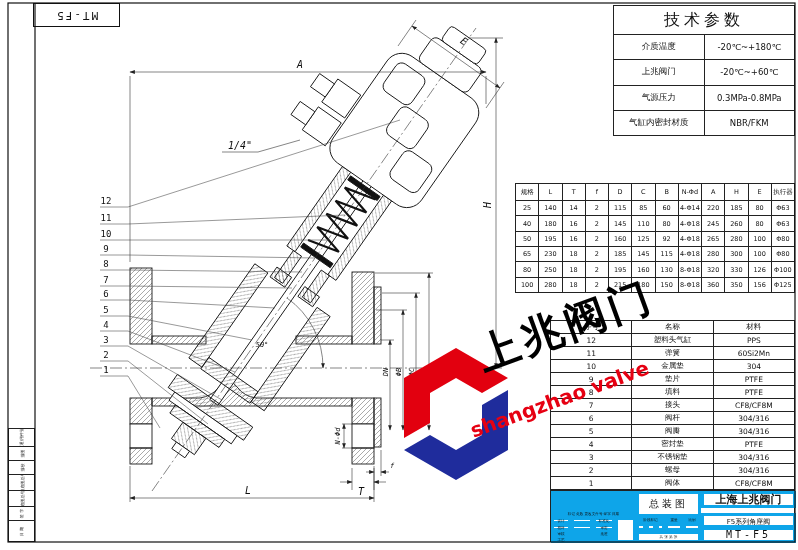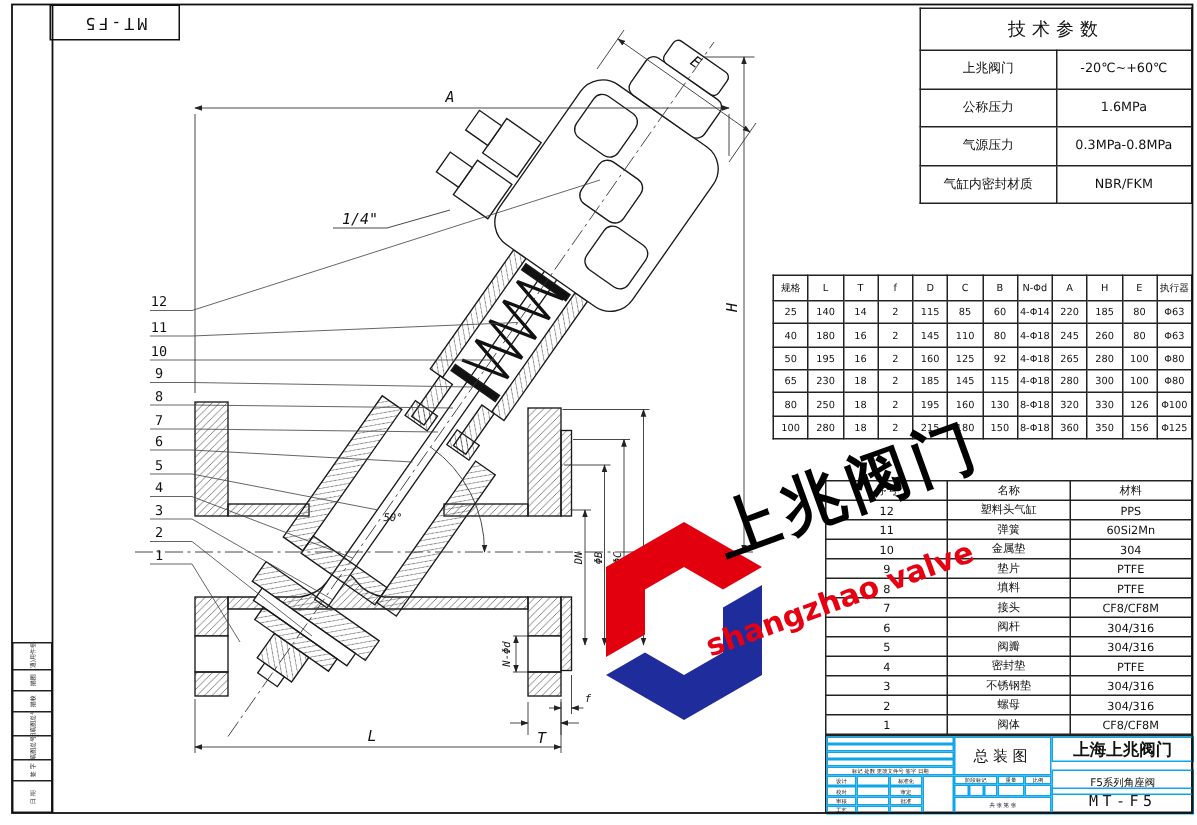--- a/index.html
+++ b/index.html
@@ -8,33 +8,33 @@
   svg text{fill:#111;}
   .dim{font:italic 10px "DejaVu Sans Mono","Liberation Mono",monospace;}
   .dimS{font:italic 7px "DejaVu Sans Mono","Liberation Mono",monospace;}
   .bal{font:9px "DejaVu Sans Mono","Liberation Mono",monospace;}
   
   table{border-collapse:collapse;table-layout:fixed;}
   td,th{border:1px solid #222;padding:0;text-align:center;vertical-align:middle;
         font-weight:normal;overflow:hidden;white-space:nowrap;}
   .tech{position:absolute;left:613px;top:5px;width:182px;height:131px;z-index:1;}
   .tech table{width:100%;height:100%;}
-  .tech .ttl{font-size:12px;height:20px;letter-spacing:4px;}
+  .tech .ttl{font-size:16px;height:20px;letter-spacing:4px;}
   .tech td{font-size:8.5px;height:18px;}
   .dimsT{position:absolute;left:515px;top:183px;width:280px;height:110px;z-index:1;}
   .dimsT table{width:100%;height:100%;font-size:6.5px;}
   .dimsT th{font-size:6.5px;margin-top:36px;}
   .parts{position:absolute;left:550px;top:320px;width:245px;height:170px;z-index:1;}
   .parts table{width:100%;height:100%;font-size:7.5px;}
   .parts th{font-size:7.5px;}
   
   .tb{position:absolute;left:550px;top:490px;width:245px;height:52px;border:1px solid #222;
       box-sizing:border-box;z-index:1;background:#fff;}
   .tb *{box-sizing:border-box;position:absolute;}
-  .tb .cell{border:1px solid #0ea5e9;display:flex;align-items:center;justify-content:center;}
+  .tb .cell{border:3px solid #0ea5e9;display:flex;align-items:center;justify-content:center;}
   .t3{font-size:3.6px;line-height:4px;}
   
   .corner{position:absolute;left:33px;top:3px;width:85px;height:22px;border:1px solid #111;
           display:flex;align-items:center;justify-content:center;z-index:1;}
   .corner span{transform:rotate(180deg);font:11px "DejaVu Sans Mono",monospace;letter-spacing:2px;}
   .lstrip{position:absolute;left:8px;top:428px;width:27px;height:114px;z-index:1;}
   .lstrip .c{border:1px solid #222;border-bottom:none;width:27px;display:flex;align-items:center;
              justify-content:center;overflow:hidden;box-sizing:border-box;}
   .lstrip .c:last-child{border-bottom:1px solid #222;}
   .lstrip span{transform:rotate(-90deg);font-size:4px;white-space:nowrap;}
@@ -245,27 +245,27 @@
         <span>日 期</span>
       </div>
     </div>
 
   <div class="tech">
     <table>
       <tbody id="techBody">
         <tr>
             <th class="ttl" colspan="2">技术参数</th>
           </tr>
+      <tr>
+            <td style="width: 45%;">介质温度</td>
+            <td>-20℃~+180℃</td>
+          </tr>
           <tr>
             <td style="width: 45%;">上兆阀门</td>
             <td>-20℃~+60℃</td>
-          </tr>
-          <tr>
-            <td style="width: 45%;">公称压力</td>
-            <td>1.6MPa</td>
           </tr>
           <tr>
             <td style="width: 45%;">气源压力</td>
             <td>0.3MPa-0.8MPa</td>
           </tr>
           <tr>
             <td style="width: 45%;">气缸内密封材质</td>
             <td>NBR/FKM</td>
           </tr>
         </tbody>

